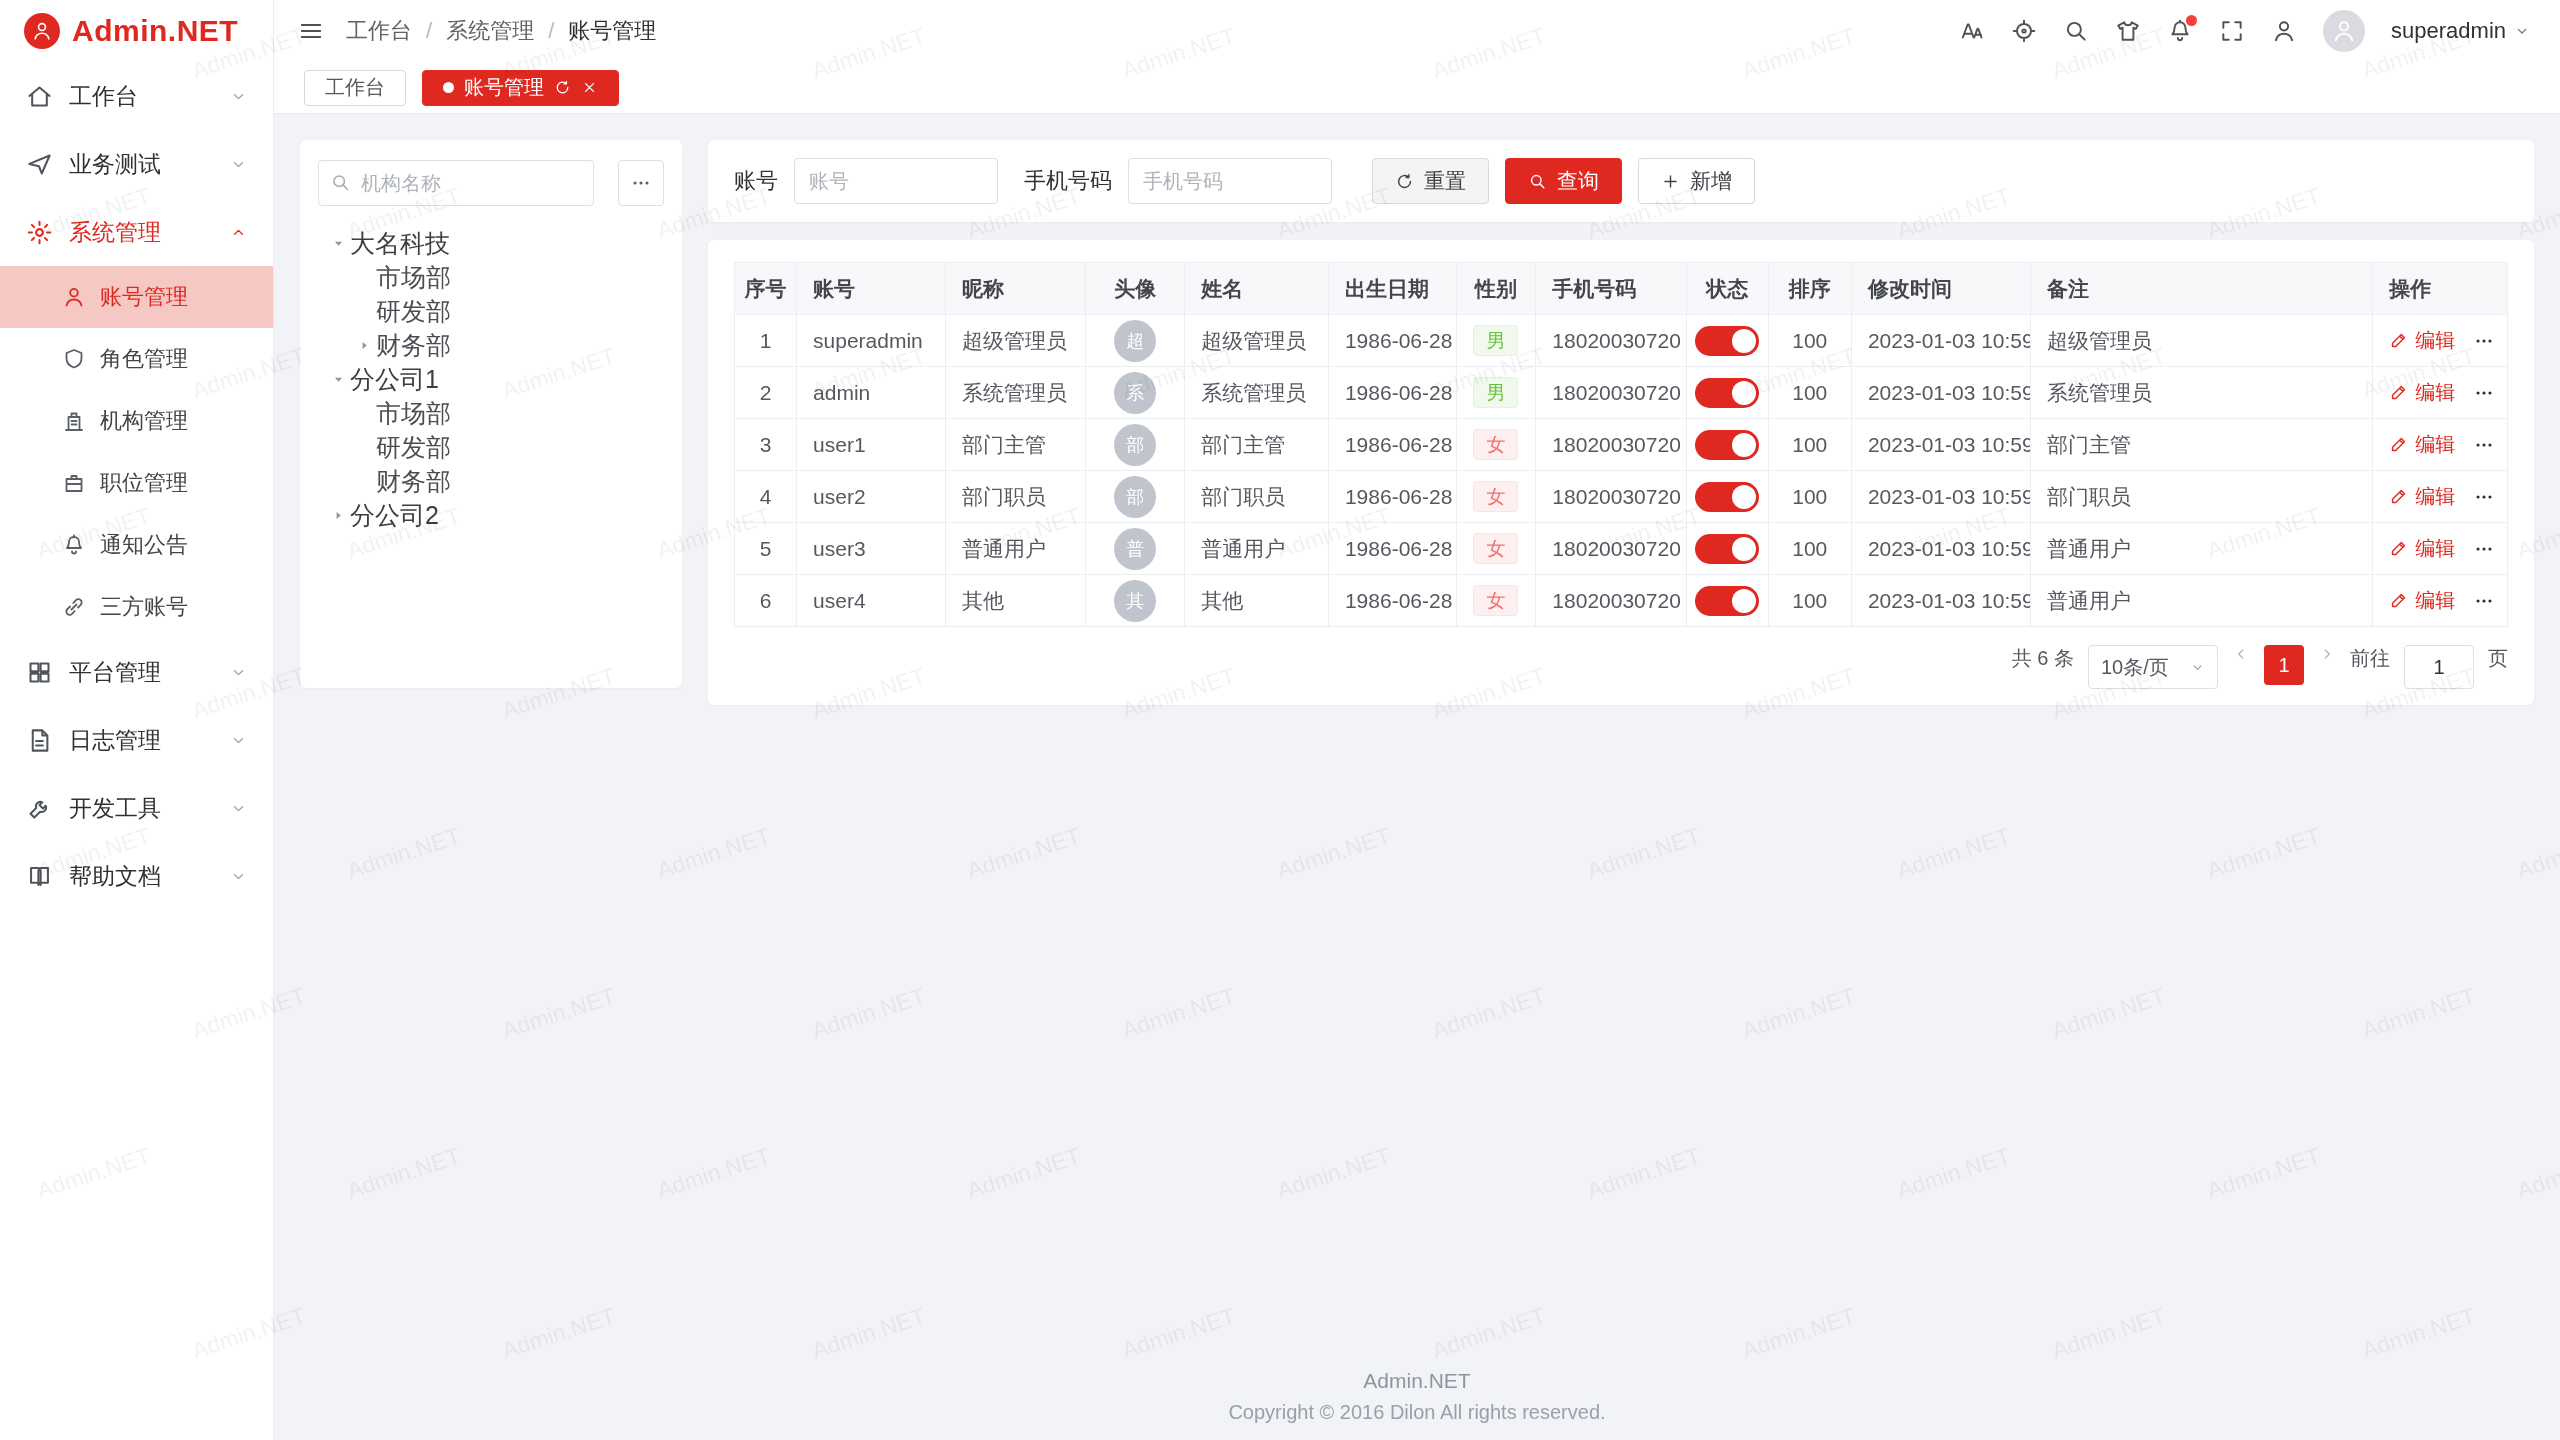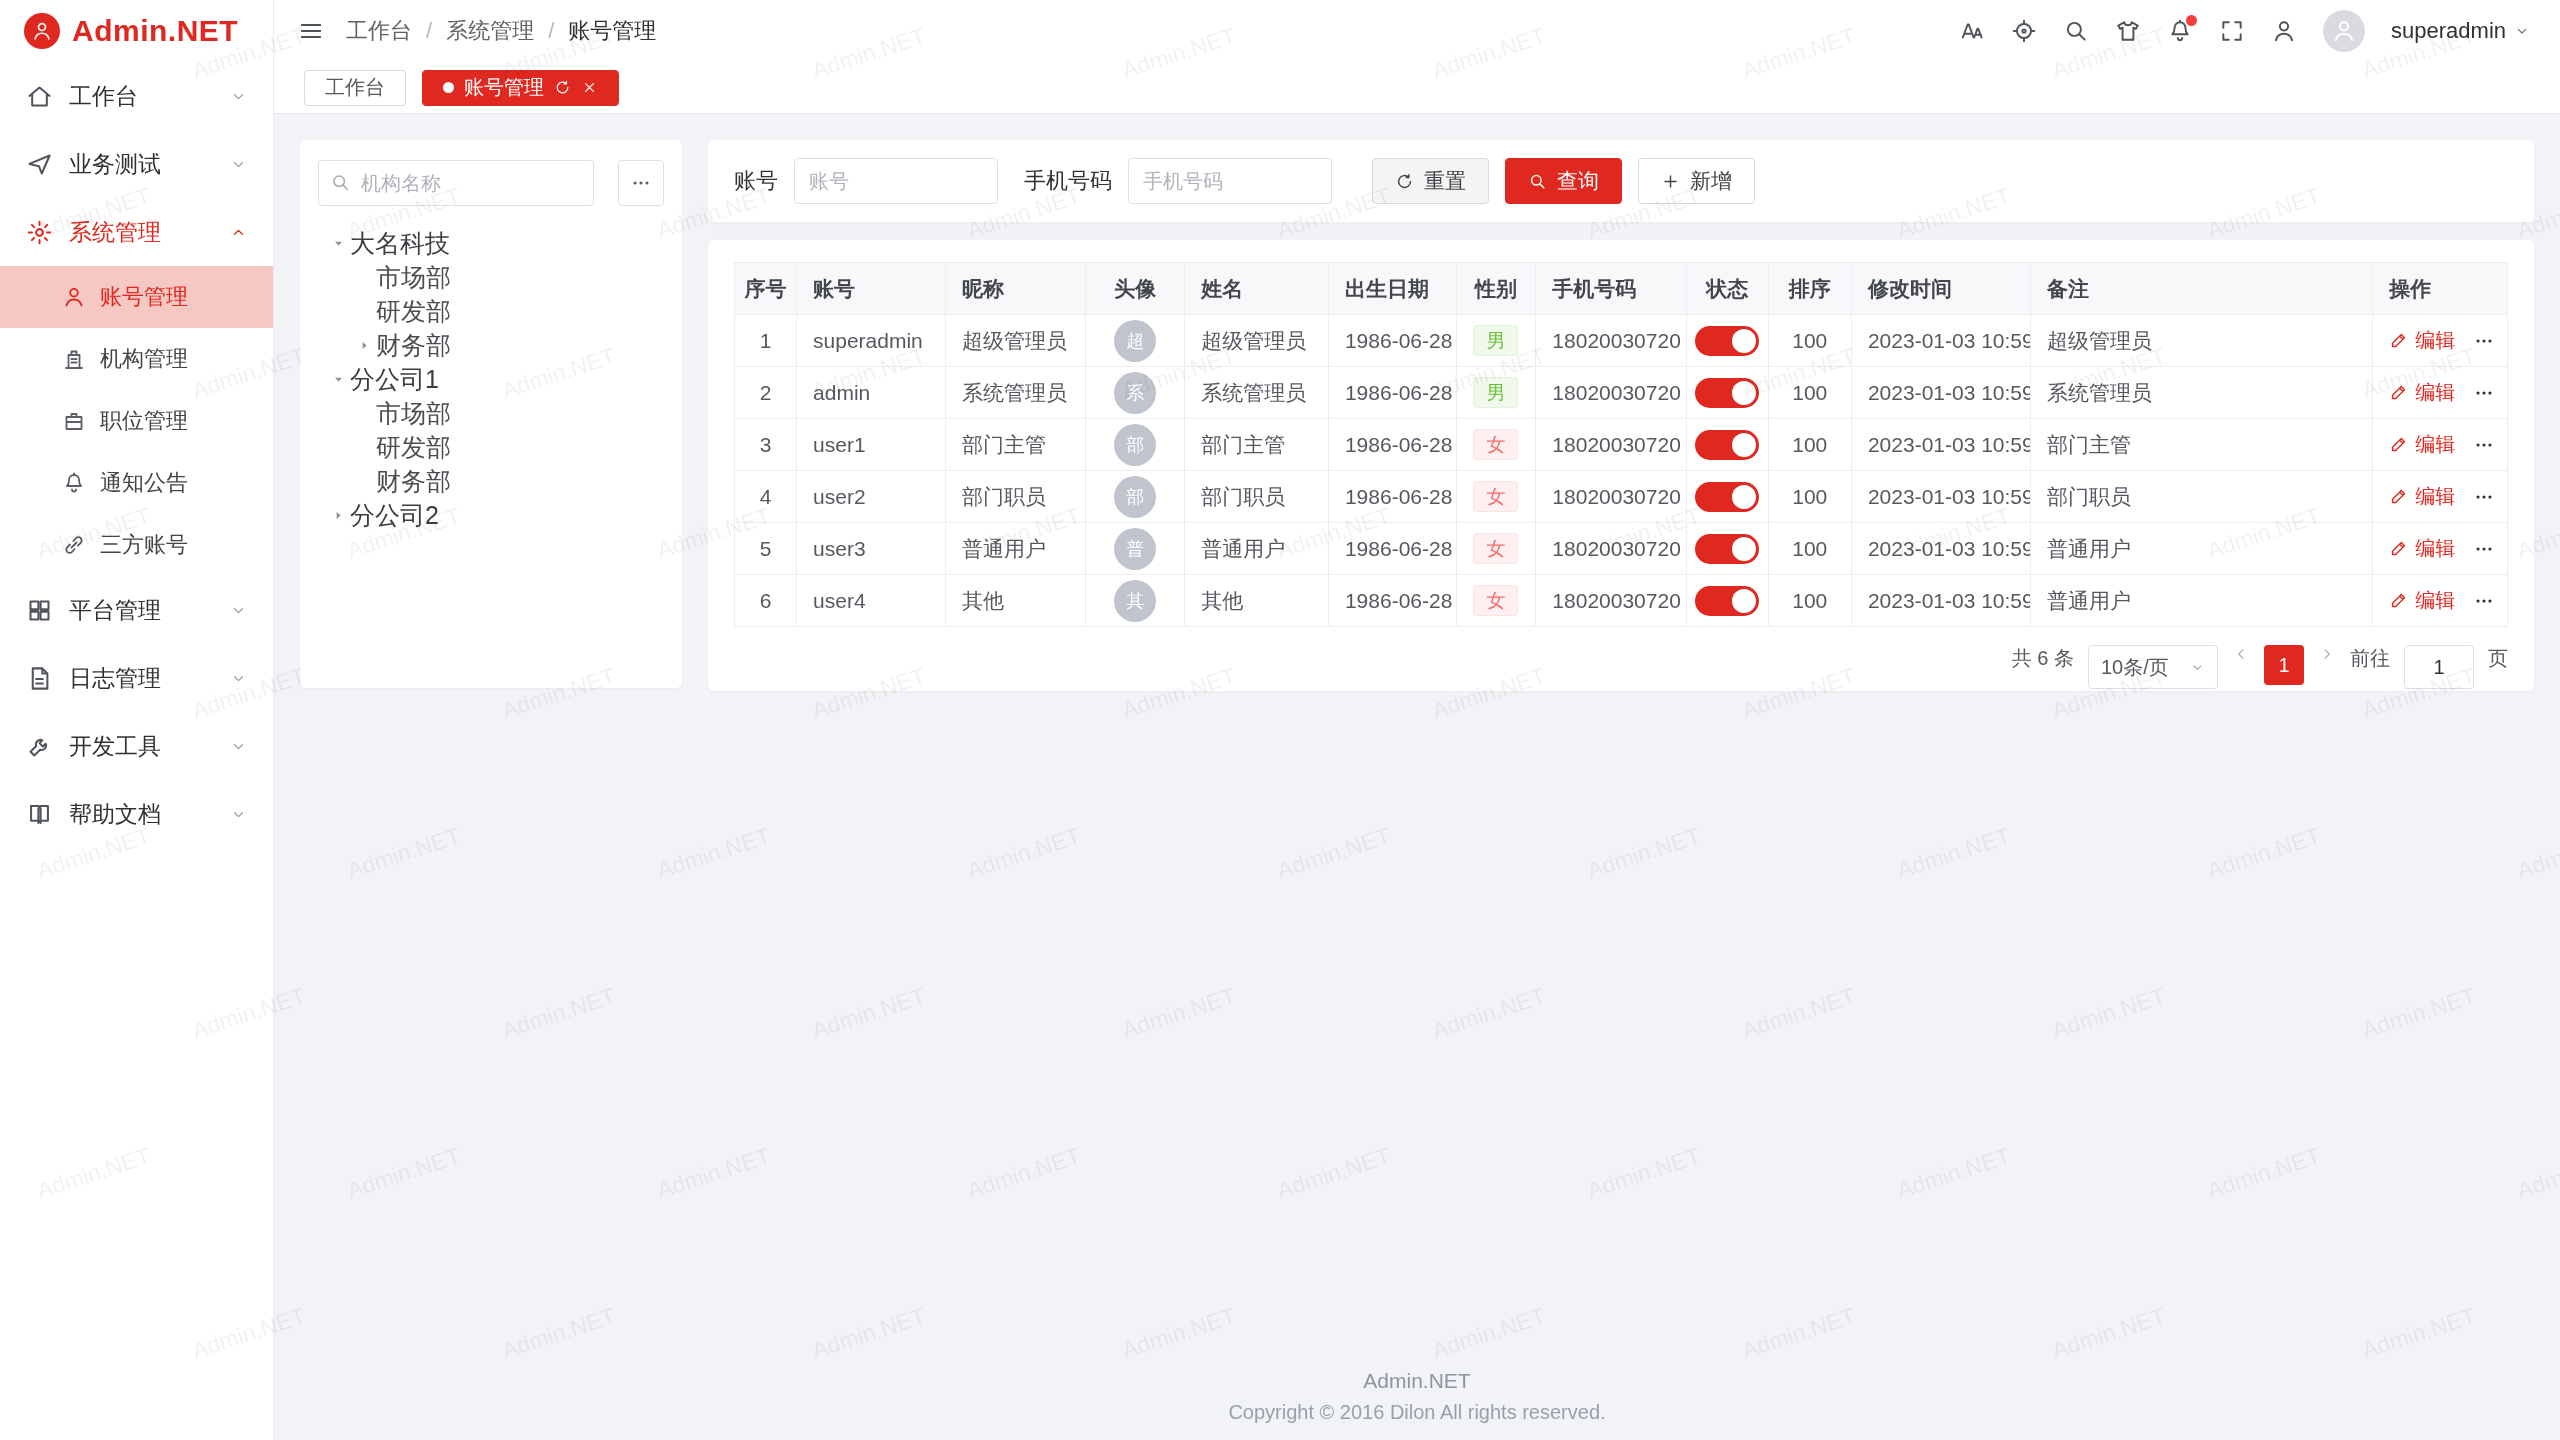--- a/index.html
+++ b/index.html
@@ -67,21 +67,21 @@
   .filter-card{height:82px;display:flex;align-items:center;gap:16px;padding:0 26px;flex:none}
   .filter-card label{font-size:22px;color:#303133;margin-left:10px}
   .filter-card label:first-child{margin-left:0}
   .f-input{width:204px;height:46px;border:1px solid #dcdfe6;border-radius:4px;padding:0 14px;font-size:20px;outline:none;font-family:inherit;color:#303133}
   .f-input::placeholder{color:#aeb2ba}
   .btn{height:46px;display:inline-flex;align-items:center;gap:10px;padding:0 22px;border-radius:4px;font-size:21px;cursor:pointer;border:1px solid #d9d9d9;background:#fff;color:#3f4347}
   .btn .svgi{font-size:19px}
   .btn.reset{margin-left:24px;background:#f4f4f5;border-color:#d9dadc}
   .btn.primary{background:var(--accent);border-color:var(--accent);color:#fff}
 
-  .table-card{padding:22px 26px 2px;flex:none}
+  .table-card{padding:22px 26px 16px;flex:none}
   table.grid{width:100%;border-collapse:collapse;table-layout:fixed}
   .grid th,.grid td{border:1px solid #ebeef5;height:52px;padding:0 16px;font-size:21px;color:#55595f;text-align:left;overflow:hidden;white-space:nowrap}
   .grid th{background:#f8f8fa;color:#43474d;font-weight:bold}
   .grid th.c,.grid td.c{text-align:center;padding:0 4px}
   .avatar-circle{width:42px;height:42px;border-radius:50%;background:var(--avatar-bg);color:#fff;font-size:18px;display:inline-flex;align-items:center;justify-content:center;vertical-align:middle}
   .badge{display:inline-block;padding:5px 12px;border-radius:4px;font-size:19px;line-height:1}
   .badge.male{color:var(--success-text);background:var(--success-bg);border:1px solid #e1f3d8}
   .badge.female{color:var(--danger-text);background:var(--danger-bg);border:1px solid #fde2e2}
   .switch{width:64px;height:30px;border-radius:15px;background:var(--accent);position:relative;display:inline-block;vertical-align:middle;cursor:pointer}
   .switch::after{content:"";position:absolute;right:3px;top:3px;width:24px;height:24px;border-radius:50%;background:#fff}
@@ -146,20 +146,26 @@
           <span class="mlabel">系统管理</span>
           <svg viewBox="0 0 24 24" class="svgi mc">
             <path d="M6.5 14.5L12 9l5.5 5.5" fill="none" stroke="currentColor" stroke-width="1.8" stroke-linecap="round" stroke-linejoin="round"></path>
           </svg>
         </div>
         <div class="submenu-item active">
           <svg viewBox="0 0 24 24" class="svgi smi">
             <path d="M12 11.5a3.8 3.8 0 1 0 0-7.6 3.8 3.8 0 0 0 0 7.6M4.5 20.5c1-4 3.9-6 7.5-6s6.5 2 7.5 6" fill="none" stroke="currentColor" stroke-width="1.8" stroke-linecap="round" stroke-linejoin="round"></path>
           </svg>
           <span>账号管理</span>
+        </div>
+        <div class="submenu-item">
+          <svg viewBox="0 0 24 24" class="svgi smi">
+            <path d="M12 3l7.5 3v5.5c0 4.5-3.2 7.6-7.5 9-4.3-1.4-7.5-4.5-7.5-9V6L12 3z" fill="none" stroke="currentColor" stroke-width="1.8" stroke-linecap="round" stroke-linejoin="round"></path>
+          </svg>
+          <span>角色管理</span>
         </div>
         <div class="submenu-item">
           <svg viewBox="0 0 24 24" class="svgi smi">
             <path d="M4 21h16M6.5 21V8h11v13M9.5 8V4.5h5V8M9.5 12h1.8M12.7 12h1.8M9.5 15.5h1.8M12.7 15.5h1.8" fill="none" stroke="currentColor" stroke-width="1.8" stroke-linecap="round" stroke-linejoin="round"></path>
           </svg>
           <span>机构管理</span>
         </div>
         <div class="submenu-item">
           <svg viewBox="0 0 24 24" class="svgi smi">
             <path d="M4.5 8h15v12h-15zM9.5 8V5h5v3M4.5 13h15" fill="none" stroke="currentColor" stroke-width="1.8" stroke-linecap="round" stroke-linejoin="round"></path>

